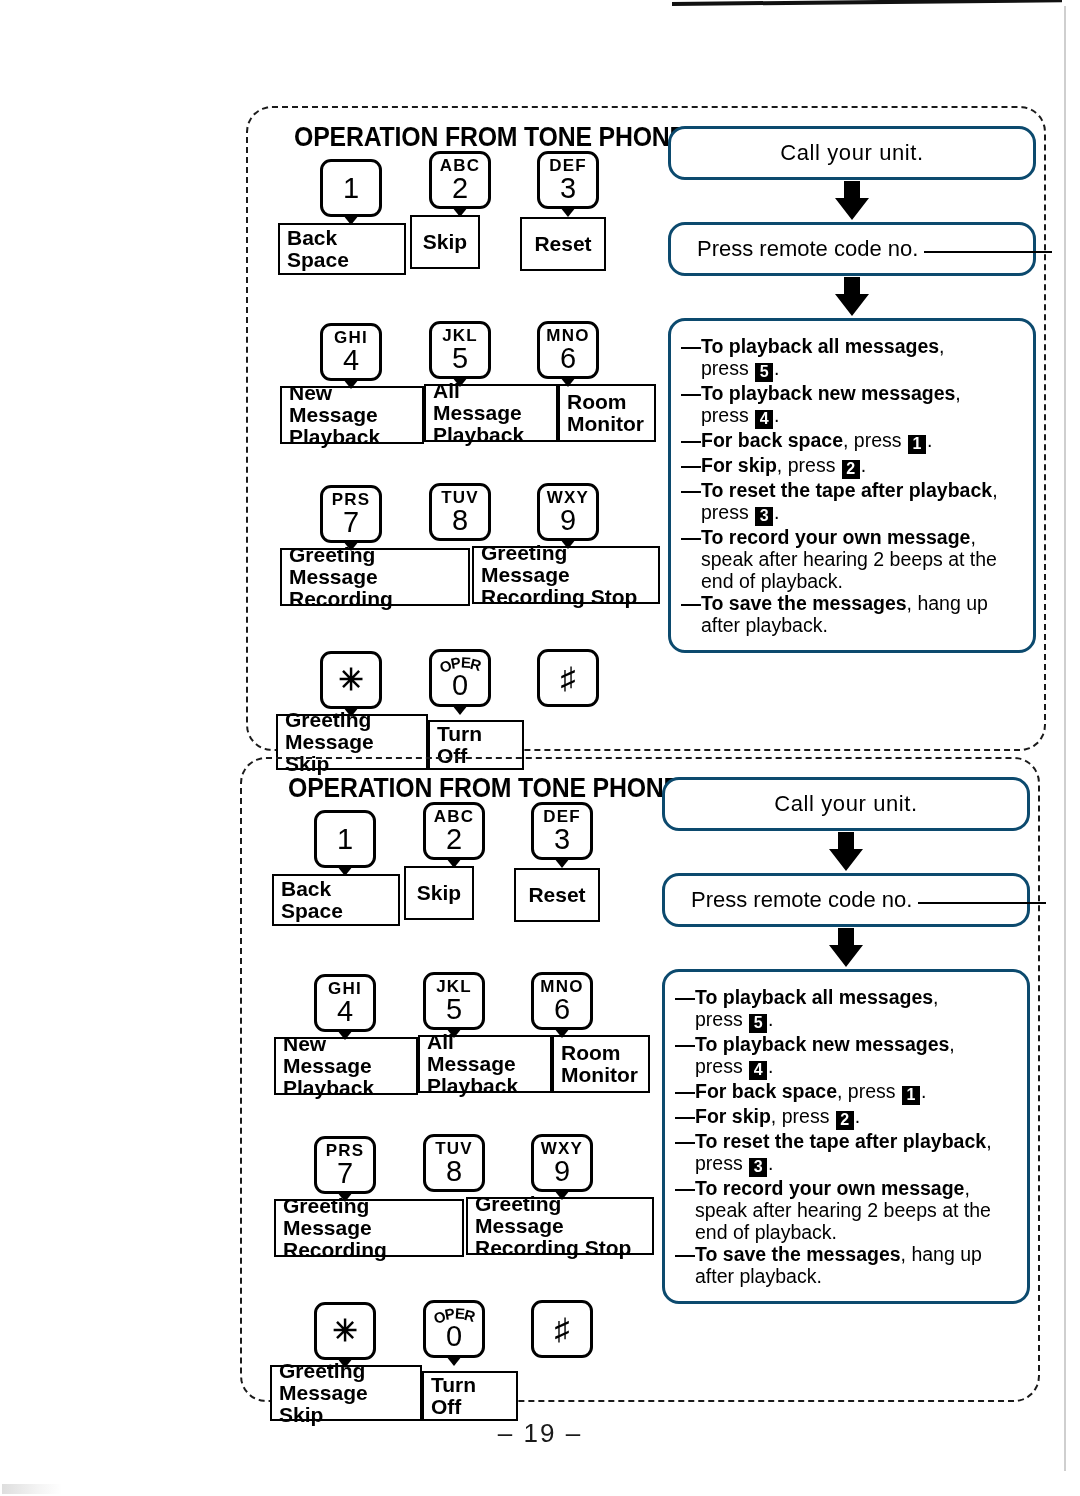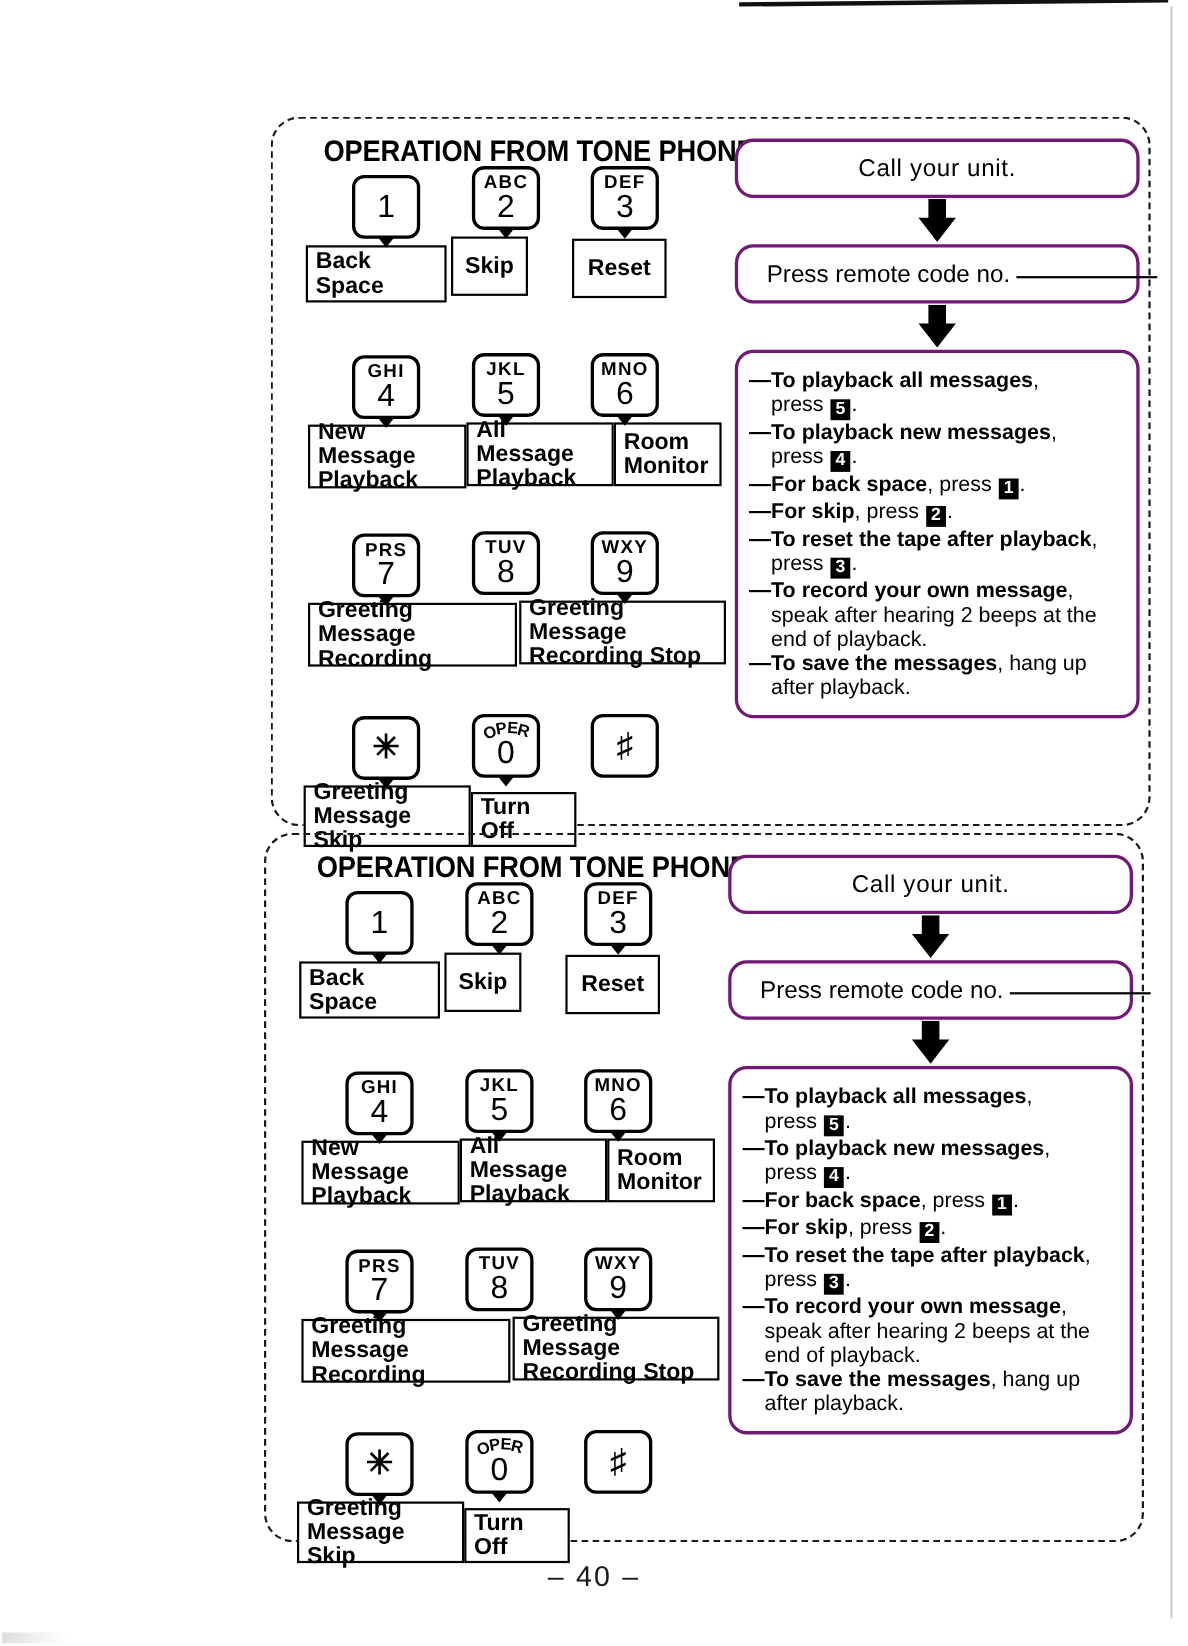--- a/index.html
+++ b/index.html
@@ -133,21 +133,21 @@
     display: flex;
     align-items: center;
     padding: 4px 7px;
   }
   .fbox.two-line { align-items: center; }
   .fbox span { display: block; }
 
   
   .flow { position: absolute; left: 420px; top: 18px; width: 368px; }
   .flowbox {
-    border: 3px solid #701a75;
+    border: 3px solid #0c4a6e;
     border-radius: 17px;
     box-sizing: border-box;
     background: #fff;
     position: relative;
   }
   .flowbox.step {
     height: 54px;
     display: flex;
     align-items: center;
   }
@@ -605,13 +605,13 @@
         <div class="bullet">
           <span class="dash">—</span>
           <span class="btext"><b>To save the messages</b><span class="reg">, hang up</span><br><span class="reg">after playback.</span></span>
         </div>
       </div>
     </div>
 
   </div>
 </div>
 
-<div class="page-no">– 40 –</div>
+<div class="page-no">– 19 –</div>
 
 </body></html>

